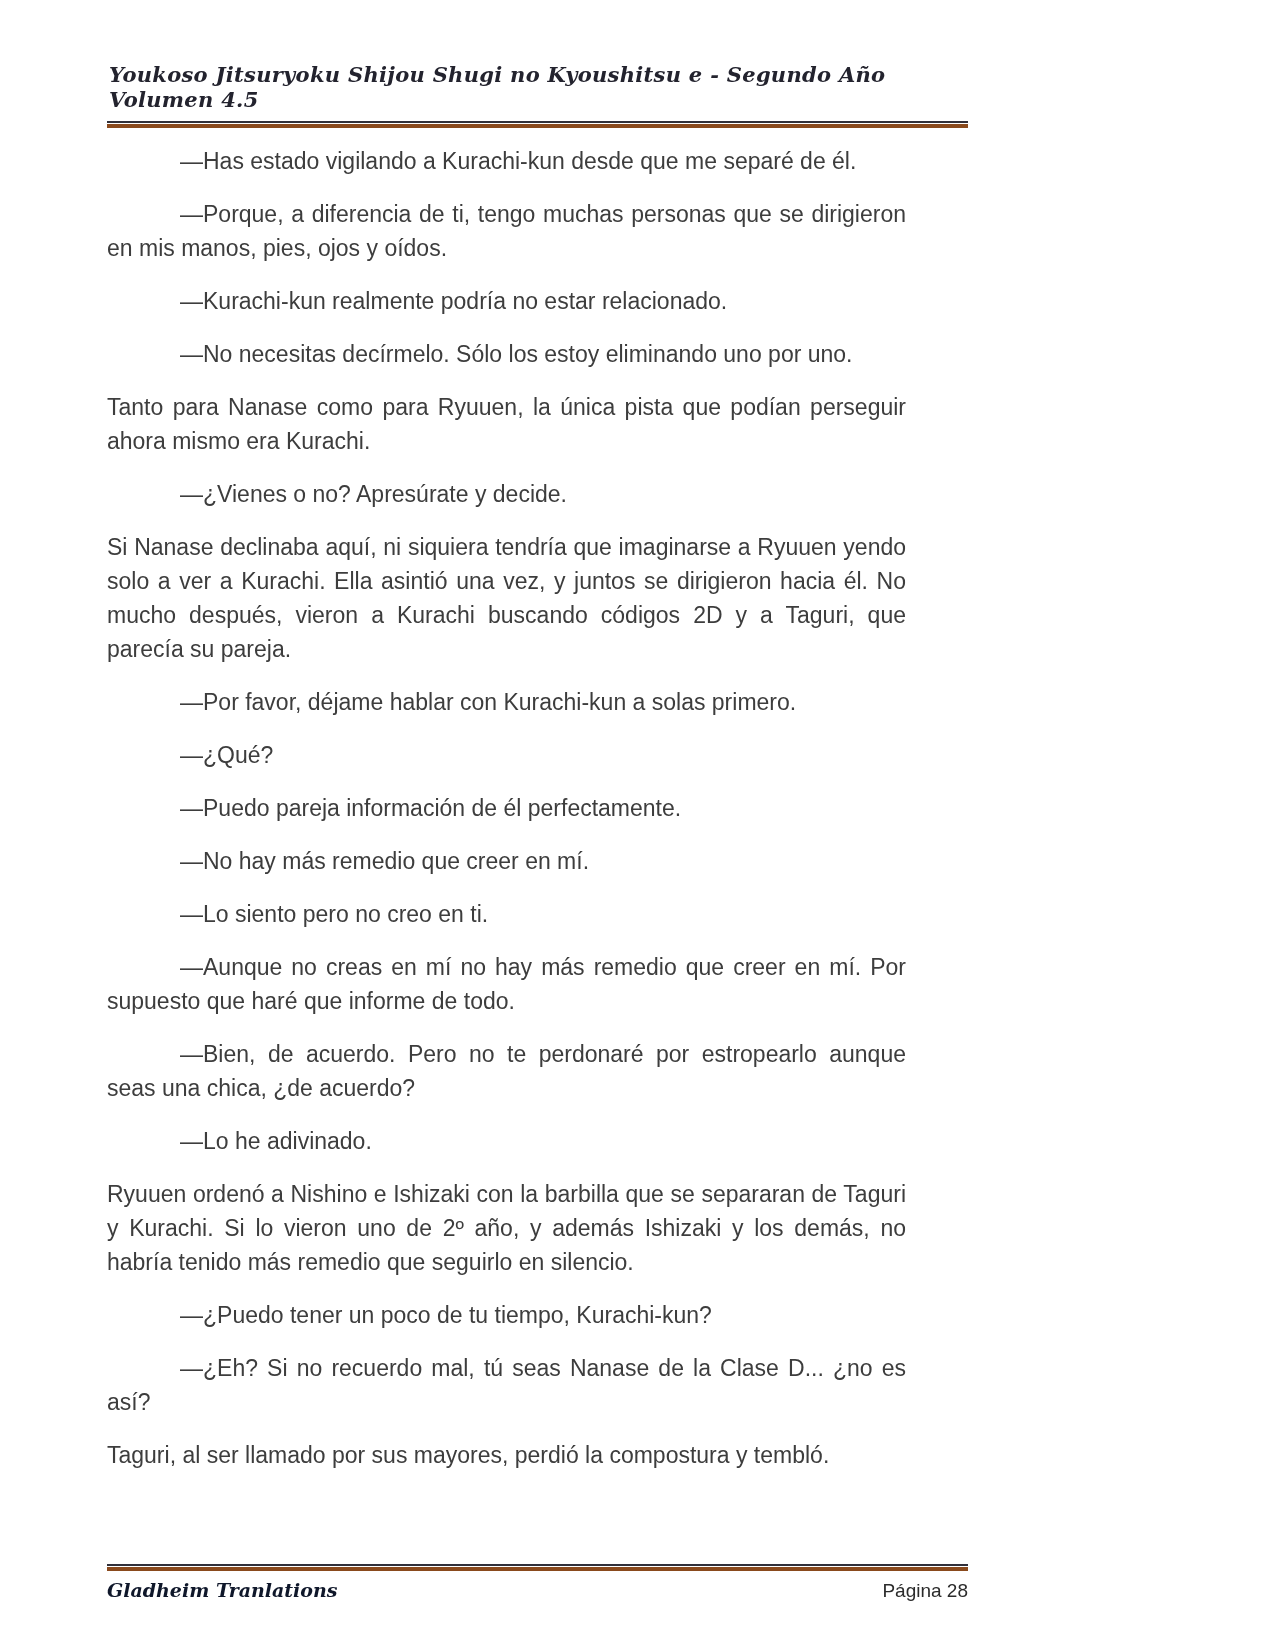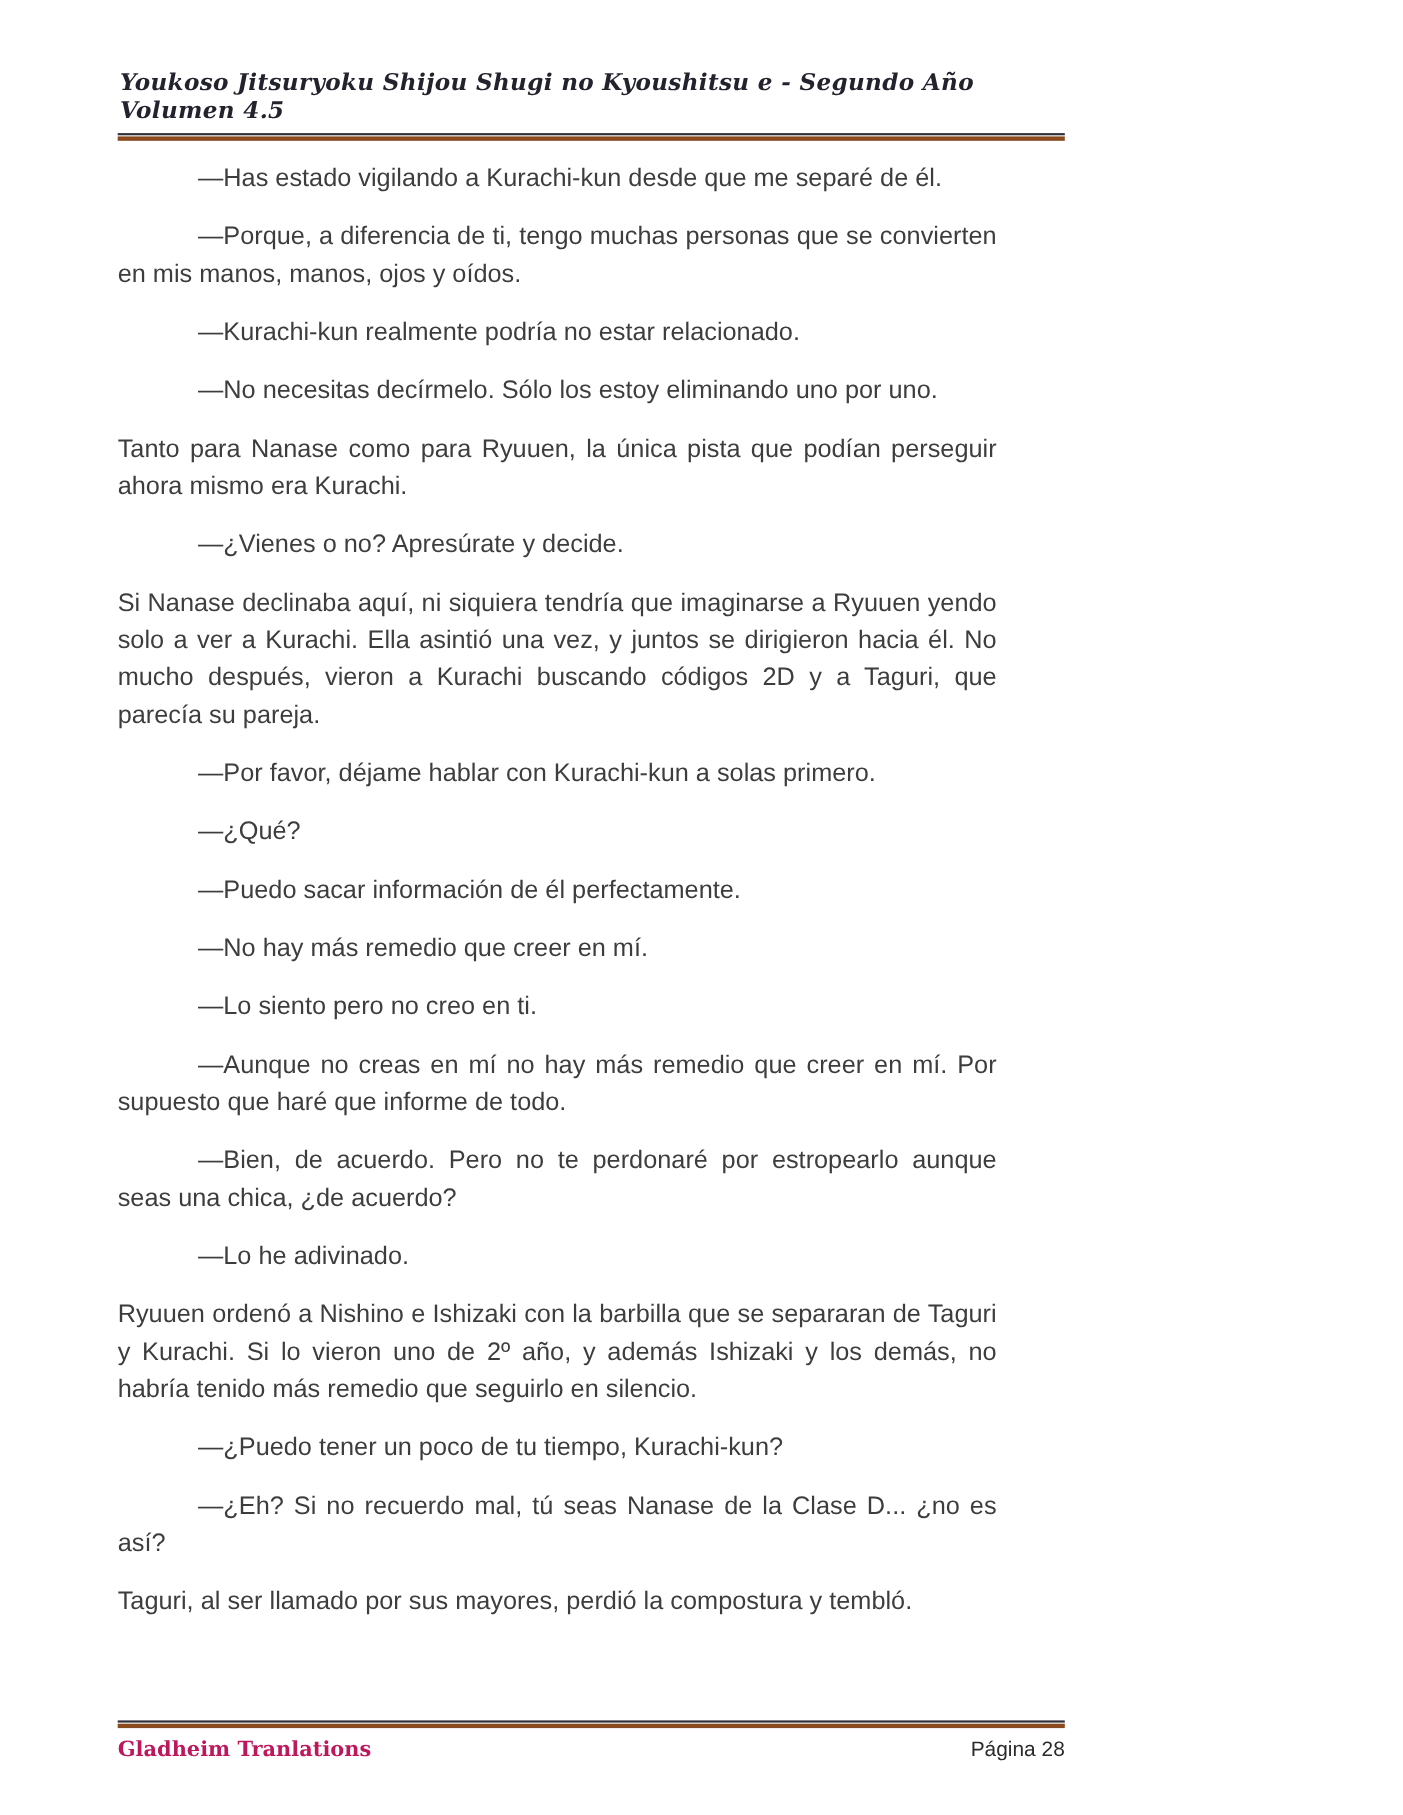--- a/index.html
+++ b/index.html
@@ -82,23 +82,24 @@
     background: #8a4a1d;
     margin-top: 1px;
   }
   .footer-row {
     display: flex;
     justify-content: space-between;
     align-items: baseline;
   }
   .footer-left {
     font-family: "DejaVu Serif", serif;
+    font-style: italic;
     font-weight: bold;
     font-size: 19px;
-    color: #be185d;
+    color: #0f172a;
   }
   .footer-right {
     font-family: "Liberation Sans", sans-serif;
     font-size: 19px;
     color: #2b2b2b;
     margin-left: 20px;
   }
 </style>
 </head>
 <body>
@@ -108,29 +109,29 @@
   <div>
     <div class="header-title">Youkoso Jitsuryoku Shijou Shugi no Kyoushitsu e - Segundo Año Volumen 4.5</div>
     <div class="rule">
       <div class="thin"></div>
       <div class="thick"></div>
     </div>
   </div>
 
   <div class="content">
     <p class="dialogue">—Has estado vigilando a Kurachi-kun desde que me separé de él.</p>
-    <p class="dialogue">—Porque, a diferencia de ti, tengo muchas personas que se convierten en mis manos, manos, ojos y oídos.</p>
+    <p class="dialogue">—Porque, a diferencia de ti, tengo muchas personas que se dirigieron en mis manos, pies, ojos y oídos.</p>
     <p class="dialogue">—Kurachi-kun realmente podría no estar relacionado.</p>
     <p class="dialogue">—No necesitas decírmelo. Sólo los estoy eliminando uno por uno.</p>
     <p class="narration">Tanto para Nanase como para Ryuuen, la única pista que podían perseguir ahora mismo era Kurachi.</p>
     <p class="dialogue">—¿Vienes o no? Apresúrate y decide.</p>
     <p class="narration">Si Nanase declinaba aquí, ni siquiera tendría que imaginarse a Ryuuen yendo solo a ver a Kurachi. Ella asintió una vez, y juntos se dirigieron hacia él. No mucho después, vieron a Kurachi buscando códigos 2D y a Taguri, que parecía su pareja.</p>
     <p class="dialogue">—Por favor, déjame hablar con Kurachi-kun a solas primero.</p>
     <p class="dialogue">—¿Qué?</p>
-    <p class="dialogue">—Puedo sacar información de él perfectamente.</p>
+    <p class="dialogue">—Puedo pareja información de él perfectamente.</p>
     <p class="dialogue">—No hay más remedio que creer en mí.</p>
     <p class="dialogue">—Lo siento pero no creo en ti.</p>
     <p class="dialogue">—Aunque no creas en mí no hay más remedio que creer en mí. Por supuesto que haré que informe de todo.</p>
     <p class="dialogue">—Bien, de acuerdo. Pero no te perdonaré por estropearlo aunque seas una chica, ¿de acuerdo?</p>
     <p class="dialogue">—Lo he adivinado.</p>
     <p class="narration">Ryuuen ordenó a Nishino e Ishizaki con la barbilla que se separaran de Taguri y Kurachi. Si lo vieron uno de 2º año, y además Ishizaki y los demás, no habría tenido más remedio que seguirlo en silencio.</p>
     <p class="dialogue">—¿Puedo tener un poco de tu tiempo, Kurachi-kun?</p>
     <p class="dialogue">—¿Eh? Si no recuerdo mal, tú seas Nanase de la Clase D... ¿no es así?</p>
     <p class="narration">Taguri, al ser llamado por sus mayores, perdió la compostura y tembló.</p>
   </div>

